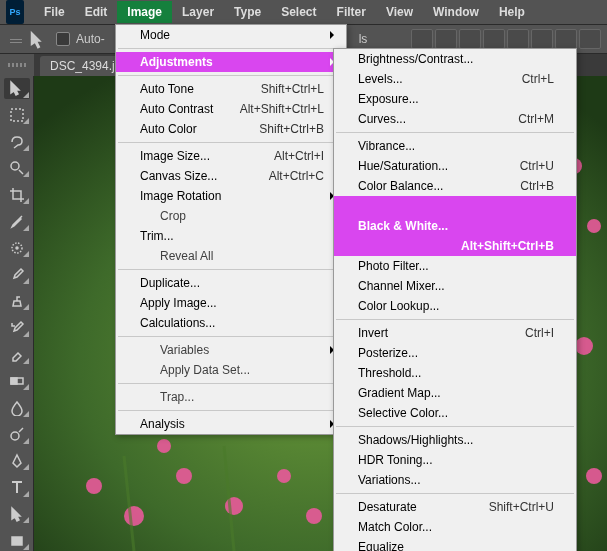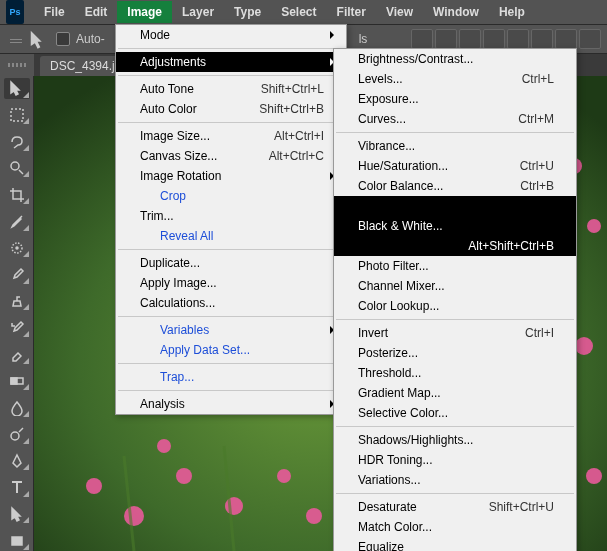--- a/index.html
+++ b/index.html
@@ -30,22 +30,22 @@
 .toolbar-head { position: absolute; left: 0; top: 54px; width: 34px; height: 22px; background: #535353; display: flex; align-items: center; justify-content: center; }
 .toolbar-head .grip { width: 18px; height: 4px; border-top: 2px dotted #888; border-bottom: 2px dotted #888; }
 
 .canvas { position: absolute; left: 34px; top: 76px; right: 0; bottom: 0; background: #2b2b2b; overflow: hidden; }
 .photo { position: absolute; left: 0; top: 0; right: 0; bottom: 0; }
 
 .menu { position: absolute; background: #f0f0f0; border: 1px solid #999; box-shadow: 2px 2px 6px rgba(0,0,0,.3); color: #000; }
 .menu.image-menu { left: 115px; top: 24px; width: 232px; }
 .menu.adjust-menu { left: 333px; top: 48px; width: 244px; }
 .menu-row { display: flex; justify-content: space-between; align-items: center; padding: 3px 22px 3px 24px; position: relative; cursor: default; white-space: nowrap; }
-.menu-row.highlight { background: #000000; color: #fff; }
-.menu-row.disabled { color: #1d4ed8; padding-left: 44px; }
+.menu-row.highlight { background: #d946ef; color: #fff; font-weight: bold; }
+.menu-row.disabled { color: #404040; padding-left: 44px; }
 .menu-row .shortcut { color: #333; }
 .menu-row.highlight .shortcut { color: #fff; margin-top: 40px; }
 .menu-row.hasarrow::after { content: ""; position: absolute; right: 8px; top: 50%; transform: translateY(-50%); border: 4px solid transparent; border-left-color: #000; }
 .menu-row.highlight.hasarrow::after { border-left-color: #fff; }
 .menu-sep { height: 1px; background: #c8c8c8; margin: 3px 2px; }
 
 .opt-icons { margin-left: auto; display: flex; gap: 2px; padding-right: 6px; }
 .opt-icons .ico { width: 22px; height: 20px; border: 1px solid #666; background: #4a4a4a; border-radius: 2px; }
 </style>
 </head>
@@ -254,20 +254,24 @@
     <div class="menu-sep"></div>
     <div class="menu-row highlight hasarrow">
       <span>Adjustments</span>
     </div>
     <div class="menu-sep"></div>
     <div class="menu-row">
       <span>Auto Tone</span>
       <span class="shortcut">Shift+Ctrl+L</span>
     </div>
     <div class="menu-row">
+      <span>Auto Contrast</span>
+      <span class="shortcut">Alt+Shift+Ctrl+L</span>
+    </div>
+    <div class="menu-row">
       <span>Auto Color</span>
       <span class="shortcut">Shift+Ctrl+B</span>
     </div>
     <div class="menu-sep"></div>
     <div class="menu-row">
       <span>Image Size...</span>
       <span class="shortcut">Alt+Ctrl+I</span>
     </div>
     <div class="menu-row">
       <span>Canvas Size...</span>

